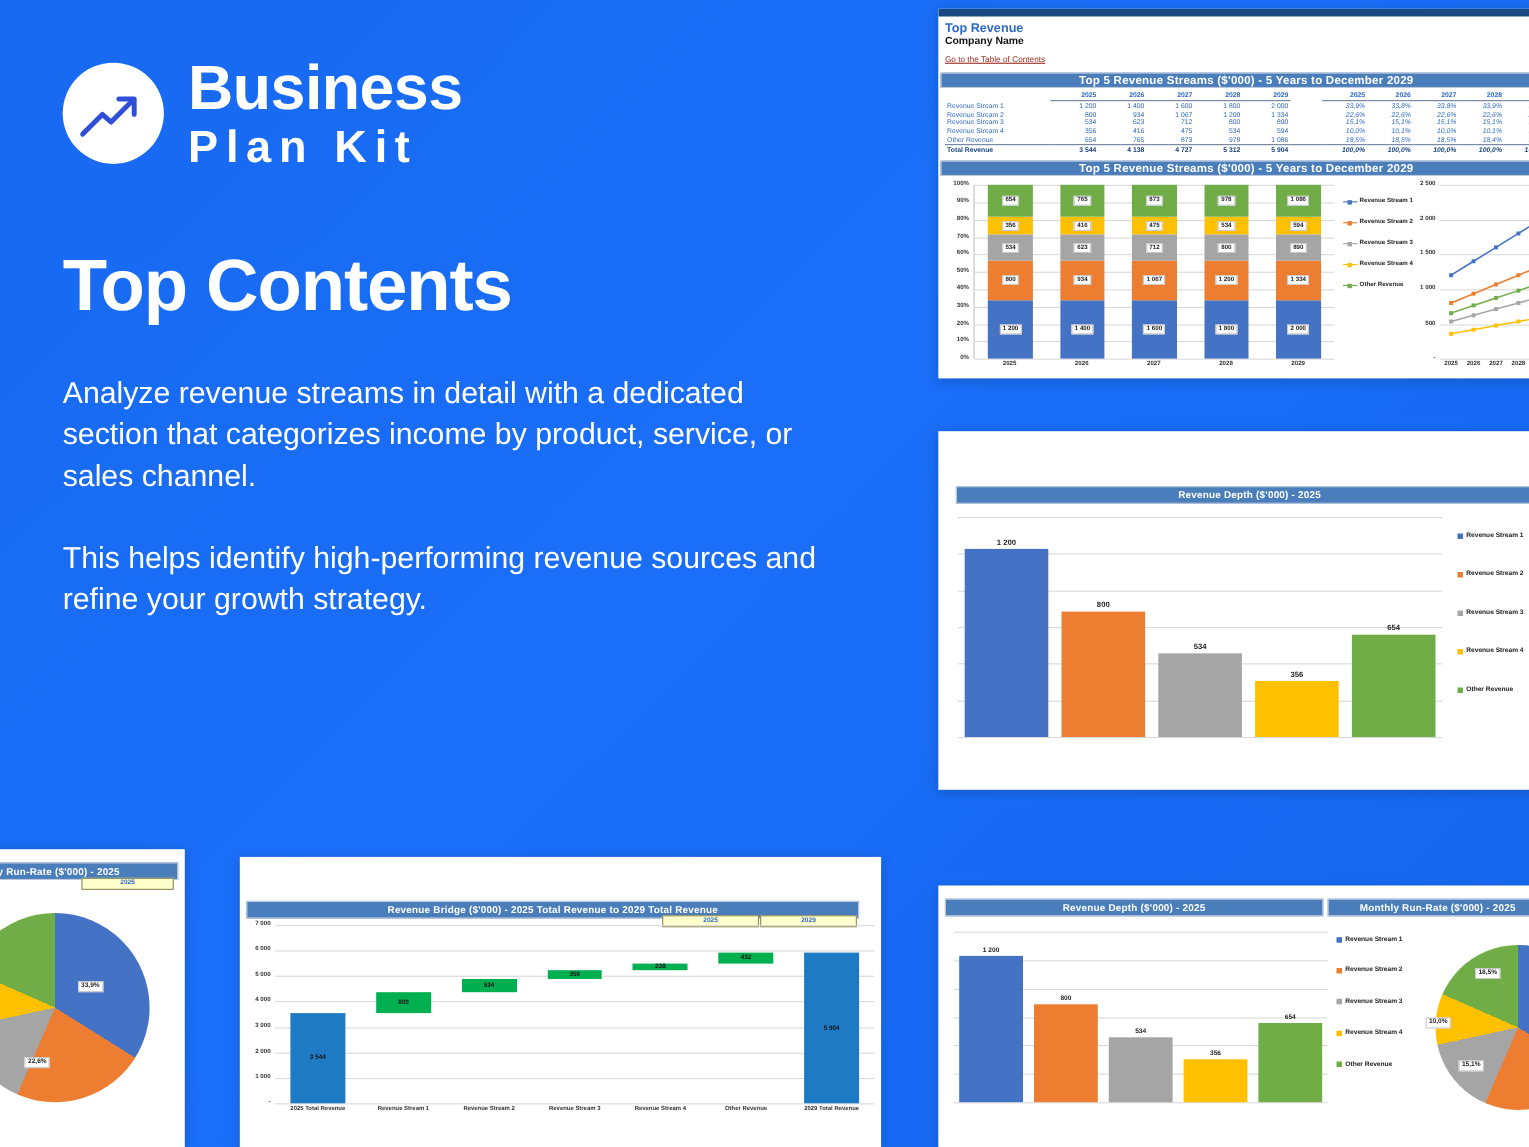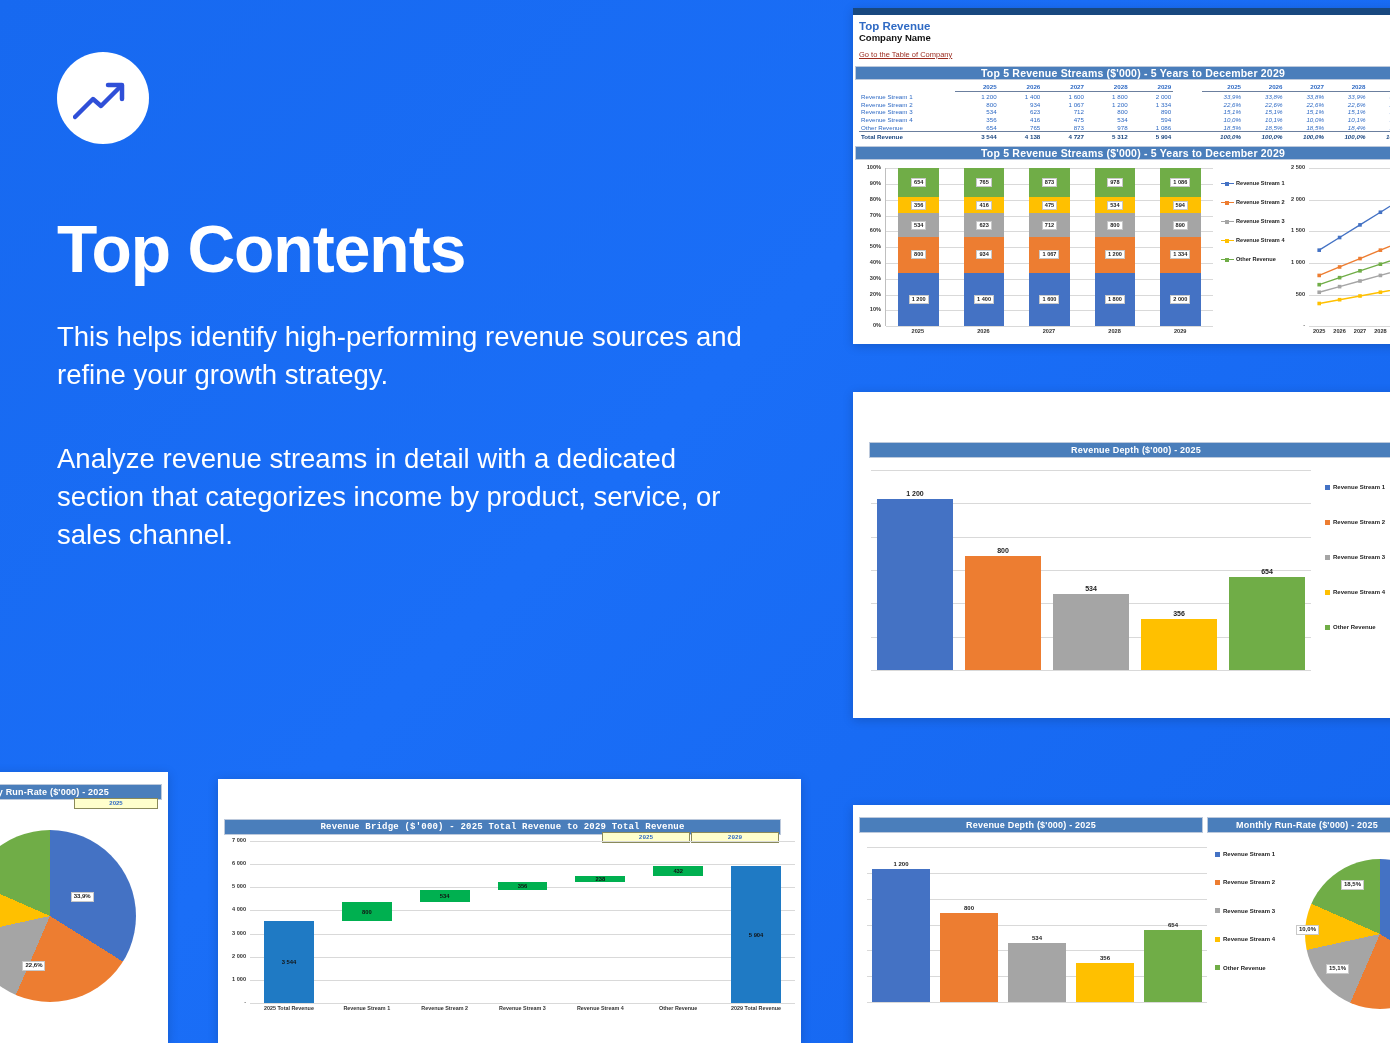--- a/index.html
+++ b/index.html
@@ -69,32 +69,36 @@
 <body>
 
 <div class="left-col">
   <div class="logo-row">
     <div class="logo-circle">
       <svg width="60" height="50" viewBox="0 0 60 50">
         <path d="M2 44 L20 26 L28 33 L48 13" fill="none" stroke="#2f4fd8" stroke-width="4.5" stroke-linecap="round" stroke-linejoin="round"></path>
         <path d="M35 12 L49 12 L49 26" fill="none" stroke="#2f4fd8" stroke-width="4.5" stroke-linecap="round" stroke-linejoin="round"></path>
       </svg>
     </div>
+    <div class="logo-text">
+      <span class="l1">Business</span>
+      <span class="l2">Plan Kit</span>
+    </div>
   </div>
   <div class="headline">Top Contents</div>
+  <div class="para">Analyze revenue streams in detail with a dedicated section that categorizes income by product, service, or sales channel.</div>
   <div class="para second">This helps identify high-performing revenue sources and refine your growth strategy.</div>
-  <div class="para">Analyze revenue streams in detail with a dedicated section that categorizes income by product, service, or sales channel.</div>
 </div>
 
 <div class="panel" id="panelTop" style="left:853px; top:8px; width:560px; height:336px;">
   <div class="panel-topbar"></div>
   <div style="padding:5px 0 0 6px;">
     <div class="xl-title">Top Revenue</div>
     <div class="xl-sub">Company Name</div>
-    <a class="xl-link" href="#">Go to the Table of Company</a>
+    <a class="xl-link" href="#">Go to the Table of Contents</a>
   </div>
   <div style="margin:5px 2px 0 2px;">
     <div class="band">Top 5 Revenue Streams ($'000) - 5 Years to December 2029</div>
   </div>
   <div style="padding:3px 4px 0 6px;">
     <table class="fin">
       <tbody id="finBody">
           <tr class="hdr">
             <td style="width:88px;border-bottom:none;"></td>
             <td style="width:40px;">2025</td>
@@ -471,21 +475,21 @@
   </div>
   <div style="position:relative; height:210px; margin-top:22px;">
     <div id="pieLeft" class="pie" style="position: absolute; left: 56px; top: 8px; width: 172px; height: 172px; background: conic-gradient(rgb(68, 114, 196) 0deg, rgb(68, 114, 196) 122.04deg, rgb(237, 125, 49) 122.04deg, rgb(237, 125, 49) 203.4deg, rgb(165, 165, 165) 203.4deg, rgb(165, 165, 165) 257.76deg, rgb(255, 192, 0) 257.76deg, rgb(255, 192, 0) 293.76deg, rgb(112, 173, 71) 293.76deg, rgb(112, 173, 71) 360.36deg);">
         <div style="position:absolute;left:62%;top:36%;background:#fff;border:1px solid #c8c8c8;font-size:6px;font-weight:bold;color:#222;padding:0 2px;white-space:nowrap;line-height:1.3;">33,9%</div>
         <div style="position:absolute;left:34%;top:76%;background:#fff;border:1px solid #c8c8c8;font-size:6px;font-weight:bold;color:#222;padding:0 2px;white-space:nowrap;line-height:1.3;">22,6%</div>
       </div>
   </div>
 </div>
 
 <div class="panel" id="panelWF" style="left:218px; top:779px; width:583px; height:264px;">
-  <div style="margin:40px 20px 0 6px; position:relative;font-family:Liberation Mono, monospace;">
+  <div style="margin:40px 20px 0 6px; position:relative;">
     <div class="band chart-band">Revenue Bridge ($'000) - 2025 Total Revenue to 2029 Total Revenue</div>
     <div style="position:absolute; right:2px; top:13px; display:flex; gap:1px;">
       <div class="spin-box" style="width:88px;">2025</div>
       <div class="spin-box" style="width:88px;">2029</div>
     </div>
   </div>
   <div style="position:relative; height:200px; margin-top:2px;">
     <div id="wfYAxis" style="position:absolute; left:4px; top:4px; width:26px; height:162px;">
         <div style="position:absolute;right:2px;top:158px;font-size:5.6px;font-weight:bold;color:#333;">-</div>
         <div style="position:absolute;right:2px;top:134.85714285714286px;font-size:5.6px;font-weight:bold;color:#333;">1 000</div>

